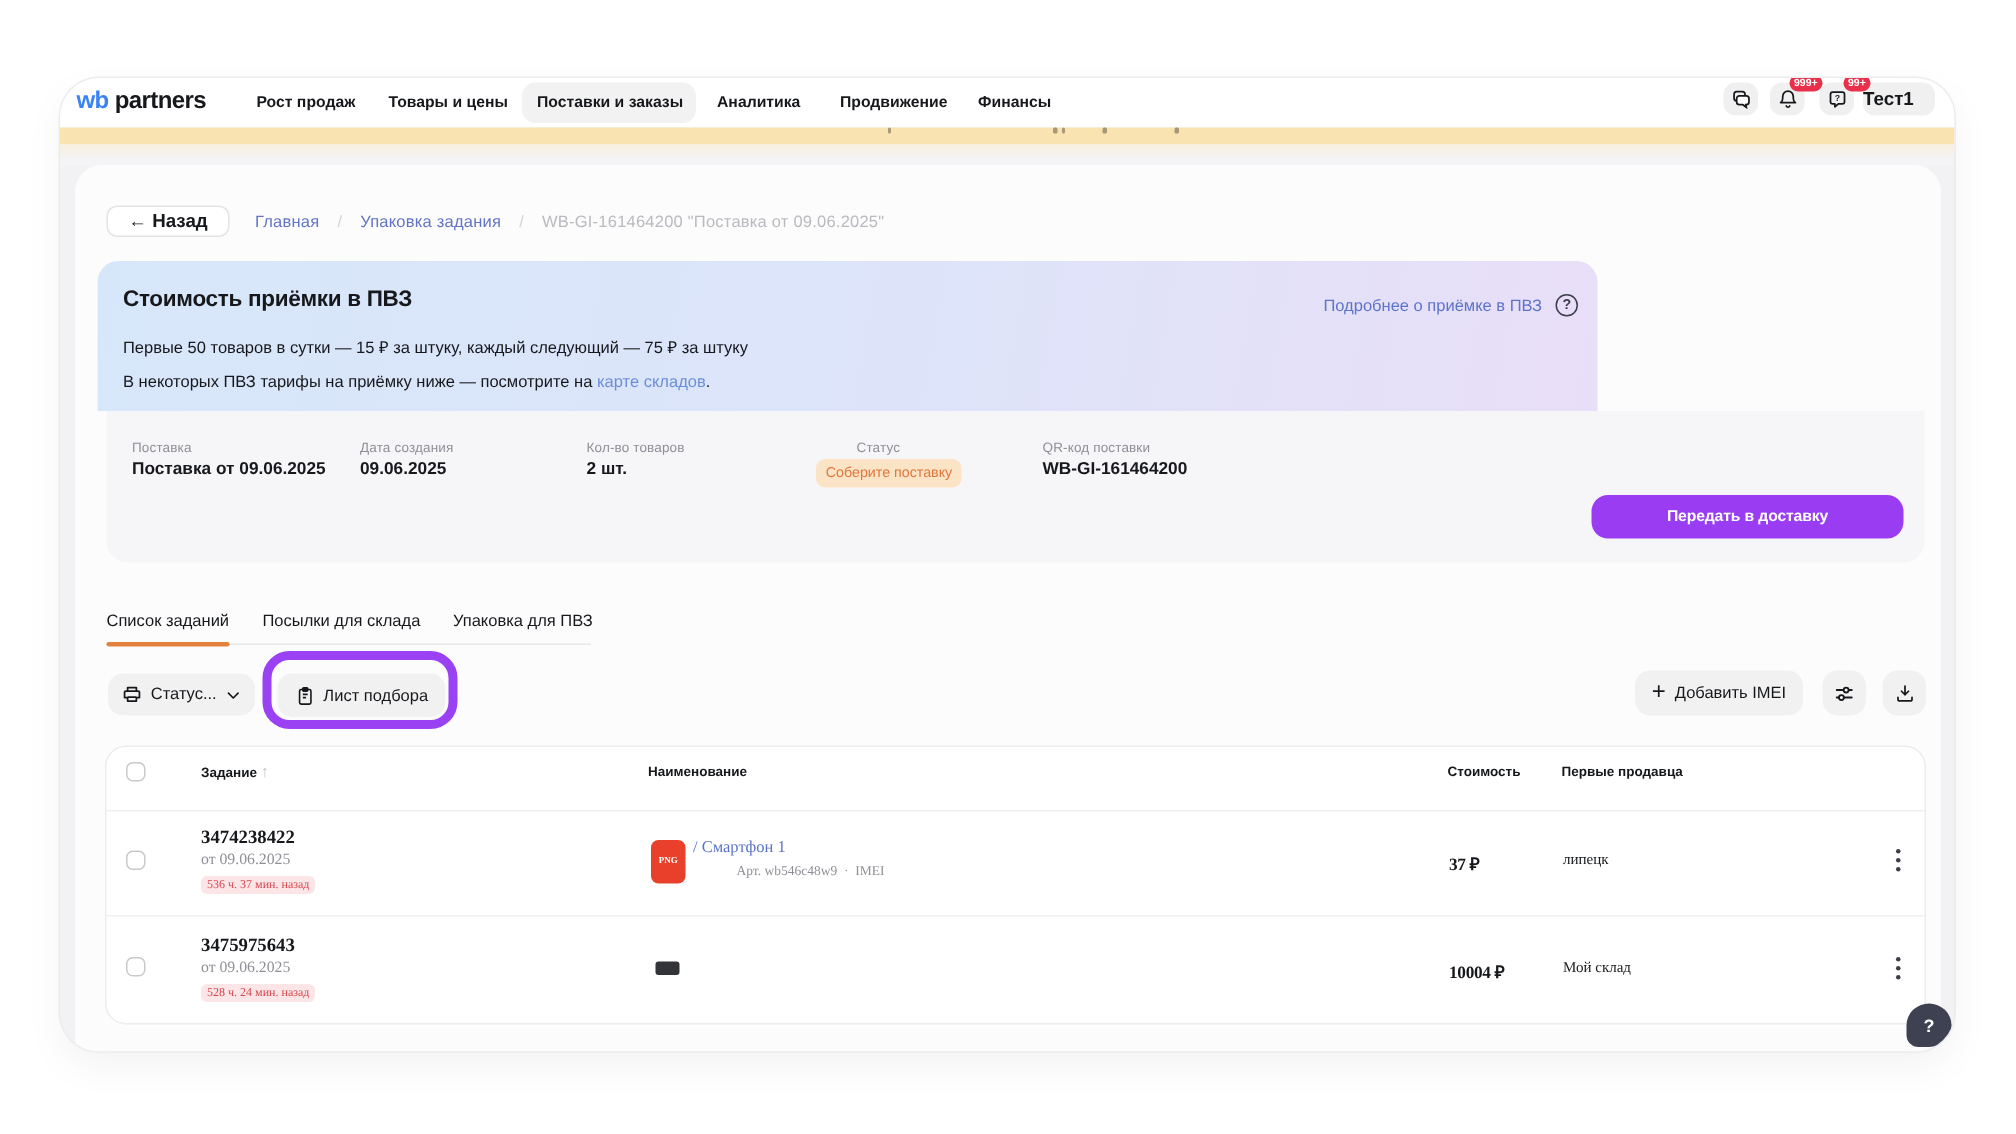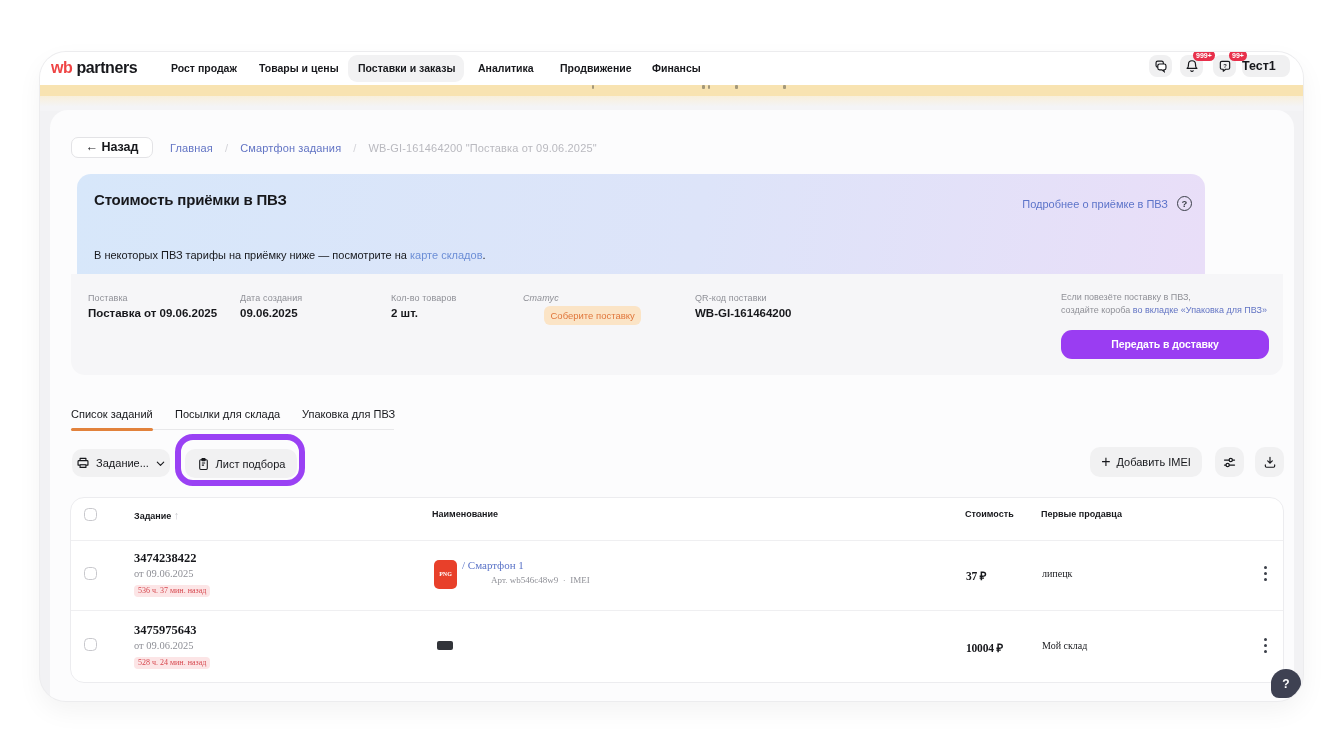--- a/index.html
+++ b/index.html
@@ -7,39 +7,39 @@
   body { position:relative; overflow:hidden; }
   .window {
     position:absolute; left:40px; top:52px; width:1263px; height:649px;
     background:#F2F2F4; border-radius:26px; overflow:hidden;
     box-shadow:0 0 0 1px #ececee, 0 10px 26px rgba(0,0,0,.05);
   }
   .abs { position:absolute;font-family:Liberation Serif, serif; }
   
   .nav { position:absolute; left:0; top:0; width:100%; height:33px; background:#fff; }
   .logo { position:absolute; left:11px; top:7px; font-size:16px; font-weight:700; letter-spacing:-0.4px; color:#17181c; }
-  .logo .wb { color:#ef4444;text-align:center; }
+  .logo .wb { color:#3b82f6;text-align:center; }
   .navitem { position:absolute; top:0; height:33px; line-height:33px; font-size:10.5px; font-weight:700; color:#17181c; white-space:nowrap; }
   .navsel { position:absolute; left:308px; top:3px; width:116px; height:27px; background:#f2f2f3; border-radius:9px; }
   .icbtn { position:absolute; top:3px; width:23px; height:22px; background:#f0f0f1; border-radius:8px; display:flex; align-items:center; justify-content:center; }
   .userbtn { position:absolute; top:3px; left:1202px; width:48px; height:22px; background:#f0f0f1; border-radius:8px; line-height:22px; font-size:12.5px; font-weight:700; color:#17181c; }
   .badge { position:absolute; background:#e8304b; color:#fff; font-size:7px; font-weight:700; border-radius:8px; line-height:11px; padding:0 3px; height:11px; }
   
   .strip { position:absolute; left:0; top:33px; width:100%; height:11px; background:#f8e3b1; }
   .stripfade { position:absolute; left:0; top:44px; width:100%; height:15px; background:linear-gradient(180deg,#f8efdb 0%, #f4f4f6 70%); }
   .smark { position:absolute; top:33px; height:4px; background:#8a8068; opacity:.75; border-radius:1px; }
   
   .panel { position:absolute; left:10px; top:58px; width:1244px; height:591px; background:#FCFCFD; border-radius:18px 18px 0 0; }
   
   .backbtn { position:absolute; left:31px; top:85px; width:82px; height:21px; background:#fff; border:1px solid #e3e3e6; border-radius:7px; font-size:12.5px; font-weight:700; color:#17181c; text-align:center; line-height:19px; }
   .crumbs { position:absolute; left:130px; top:90px; font-size:11px; letter-spacing:0.15px; color:#b9b9bf; white-space:nowrap; }
   .crumbs a { color:#6274c4; text-decoration:none; font-weight:400; }
   .crumbs .sep { color:#d3d3d8; margin:0 12px; }
   
-  .banner { position:absolute; left:37px; top:122px; width:1128px; height:100px; border-radius:14px 14px 0 0; background:linear-gradient(100deg,#d7e7fa 0%, #dde4f9 55%, #e9def8 100%); }
+  .banner { position:absolute; left:25px; top:122px; width:1000px; height:100px; border-radius:14px 14px 0 0; background:linear-gradient(100deg,#d7e7fa 0%, #dde4f9 55%, #e9def8 100%); }
   .banner h2 { position:absolute; left:17px; top:17px; font-size:15px; font-weight:700; color:#17181c; letter-spacing:-0.2px; }
   .banner .l1 { position:absolute; left:17px; top:49px; font-size:11px; color:#17181c; }
   .banner .l2 { position:absolute; left:17px; top:75px; font-size:11px; color:#17181c; }
   .blink { color:#6c8ed6; text-decoration:none; }
   .more { position:absolute; right:37px; top:24px; font-size:11px; color:#5d74c9; }
   .qcirc { position:absolute; right:13px; top:22px; width:15px; height:15px; border:1.3px solid #3b3f49; border-radius:50%; color:#3b3f49; font-size:9.5px; font-weight:700; text-align:center; line-height:13px; }
   
   .info { position:absolute; left:31px; top:222px; width:1212px; height:101px; background:#f6f6f8; border-radius:0 0 14px 14px; }
   .ilabel { position:absolute; top:19px; font-size:9px; color:#8f9097; white-space:nowrap; letter-spacing:0.1px; }
   .ival { position:absolute; top:33px; font-size:11.5px; font-weight:700; color:#17181c; white-space:nowrap; }
@@ -109,57 +109,57 @@
     <div class="strip"></div>
     <div class="smark" style="left:552px; width:2px;"></div>
     <div class="smark" style="left:662px; width:3px;"></div>
     <div class="smark" style="left:668px; width:2px;"></div>
     <div class="smark" style="left:695px; width:3px;"></div>
     <div class="smark" style="left:743px; width:3px;"></div>
     <div class="stripfade"></div>
     <div class="panel"></div>
 
     <div class="backbtn">←&nbsp;Назад</div>
-    <div class="crumbs"><a href="#">Главная</a><span class="sep">/</span><a href="#">Смартфон задания</a><span class="sep">/</span>WB-GI-161464200 "Поставка от 09.06.2025"</div>
+    <div class="crumbs"><a href="#">Главная</a><span class="sep">/</span><a href="#">Упаковка задания</a><span class="sep">/</span>WB-GI-161464200 "Поставка от 09.06.2025"</div>
 
     <div class="banner">
       <h2>Стоимость приёмки в ПВЗ</h2>
+      <div class="l1">Первые 50 товаров в сутки — 15 ₽ за штуку, каждый следующий — 75 ₽ за штуку</div>
       <div class="l2">В некоторых ПВЗ тарифы на приёмку ниже — посмотрите на <a class="blink" href="#">карте складов</a>.</div>
       <div class="more">Подробнее о приёмке в ПВЗ</div>
       <div class="qcirc">?</div>
     </div>
 
     <div class="info">
       <div class="ilabel" style="left:17px;">Поставка</div>
       <div class="ival" style="left:17px;">Поставка от 09.06.2025</div>
       <div class="ilabel" style="left:169px;">Дата создания</div>
       <div class="ival" style="left:169px;">09.06.2025</div>
       <div class="ilabel" style="left:320px;">Кол-во товаров</div>
       <div class="ival" style="left:320px;">2 шт.</div>
-      <div class="ilabel" style="left:452px;font-style:italic;">Статус</div>
+      <div class="ilabel" style="left:500px;">Статус</div>
       <div class="statusb">Соберите поставку</div>
       <div class="ilabel" style="left:624px;">QR-код поставки</div>
       <div class="ival" style="left:624px;">WB-GI-161464200</div>
-      <div class="hint">Если повезёте поставку в ПВЗ,<br>создайте короба <a href="#">во вкладке «Упаковка для ПВЗ»</a></div>
       <div class="pbutton">Передать в доставку</div>
     </div>
 
     <div class="tab" style="left:31px;">Список заданий</div>
     <div class="tab" style="left:135px;">Посылки для склада</div>
     <div class="tab" style="left:262px;">Упаковка для ПВЗ</div>
     <div class="tabline"></div>
     <div class="tabactive"></div>
 
     <div class="gbtn" style="left:32px; top:397px; width:98px; height:28px;">
       <svg width="14" height="14" viewBox="0 0 24 24" fill="none" stroke="#17181c" stroke-width="2" stroke-linejoin="round">
         <path d="M7 8V4h10v4"></path>
         <path d="M5 8h14a1.5 1.5 0 0 1 1.5 1.5v6H17v4H7v-4H3.5v-6A1.5 1.5 0 0 1 5 8z"></path>
         <path d="M7 15h10"></path>
       </svg>
-      <span>Задание...</span>
+      <span>Статус...</span>
       <svg width="11" height="11" viewBox="0 0 24 24" fill="none" stroke="#17181c" stroke-width="2.4" stroke-linecap="round" stroke-linejoin="round">
         <path d="M5 9l7 7 7-7"></path>
       </svg>
     </div>
     <div class="ring"></div>
     <div class="gbtn" style="left:145px; top:397px; width:112px; height:29px;">
       <svg width="13" height="14" viewBox="0 0 24 24" fill="none" stroke="#17181c" stroke-width="2" stroke-linejoin="round">
         <rect x="5" y="4" width="14" height="18" rx="2"></rect>
         <rect x="9" y="2" width="6" height="4" rx="1" fill="#17181c"></rect>
         <path d="M9 10h6M9 14h4"></path>

